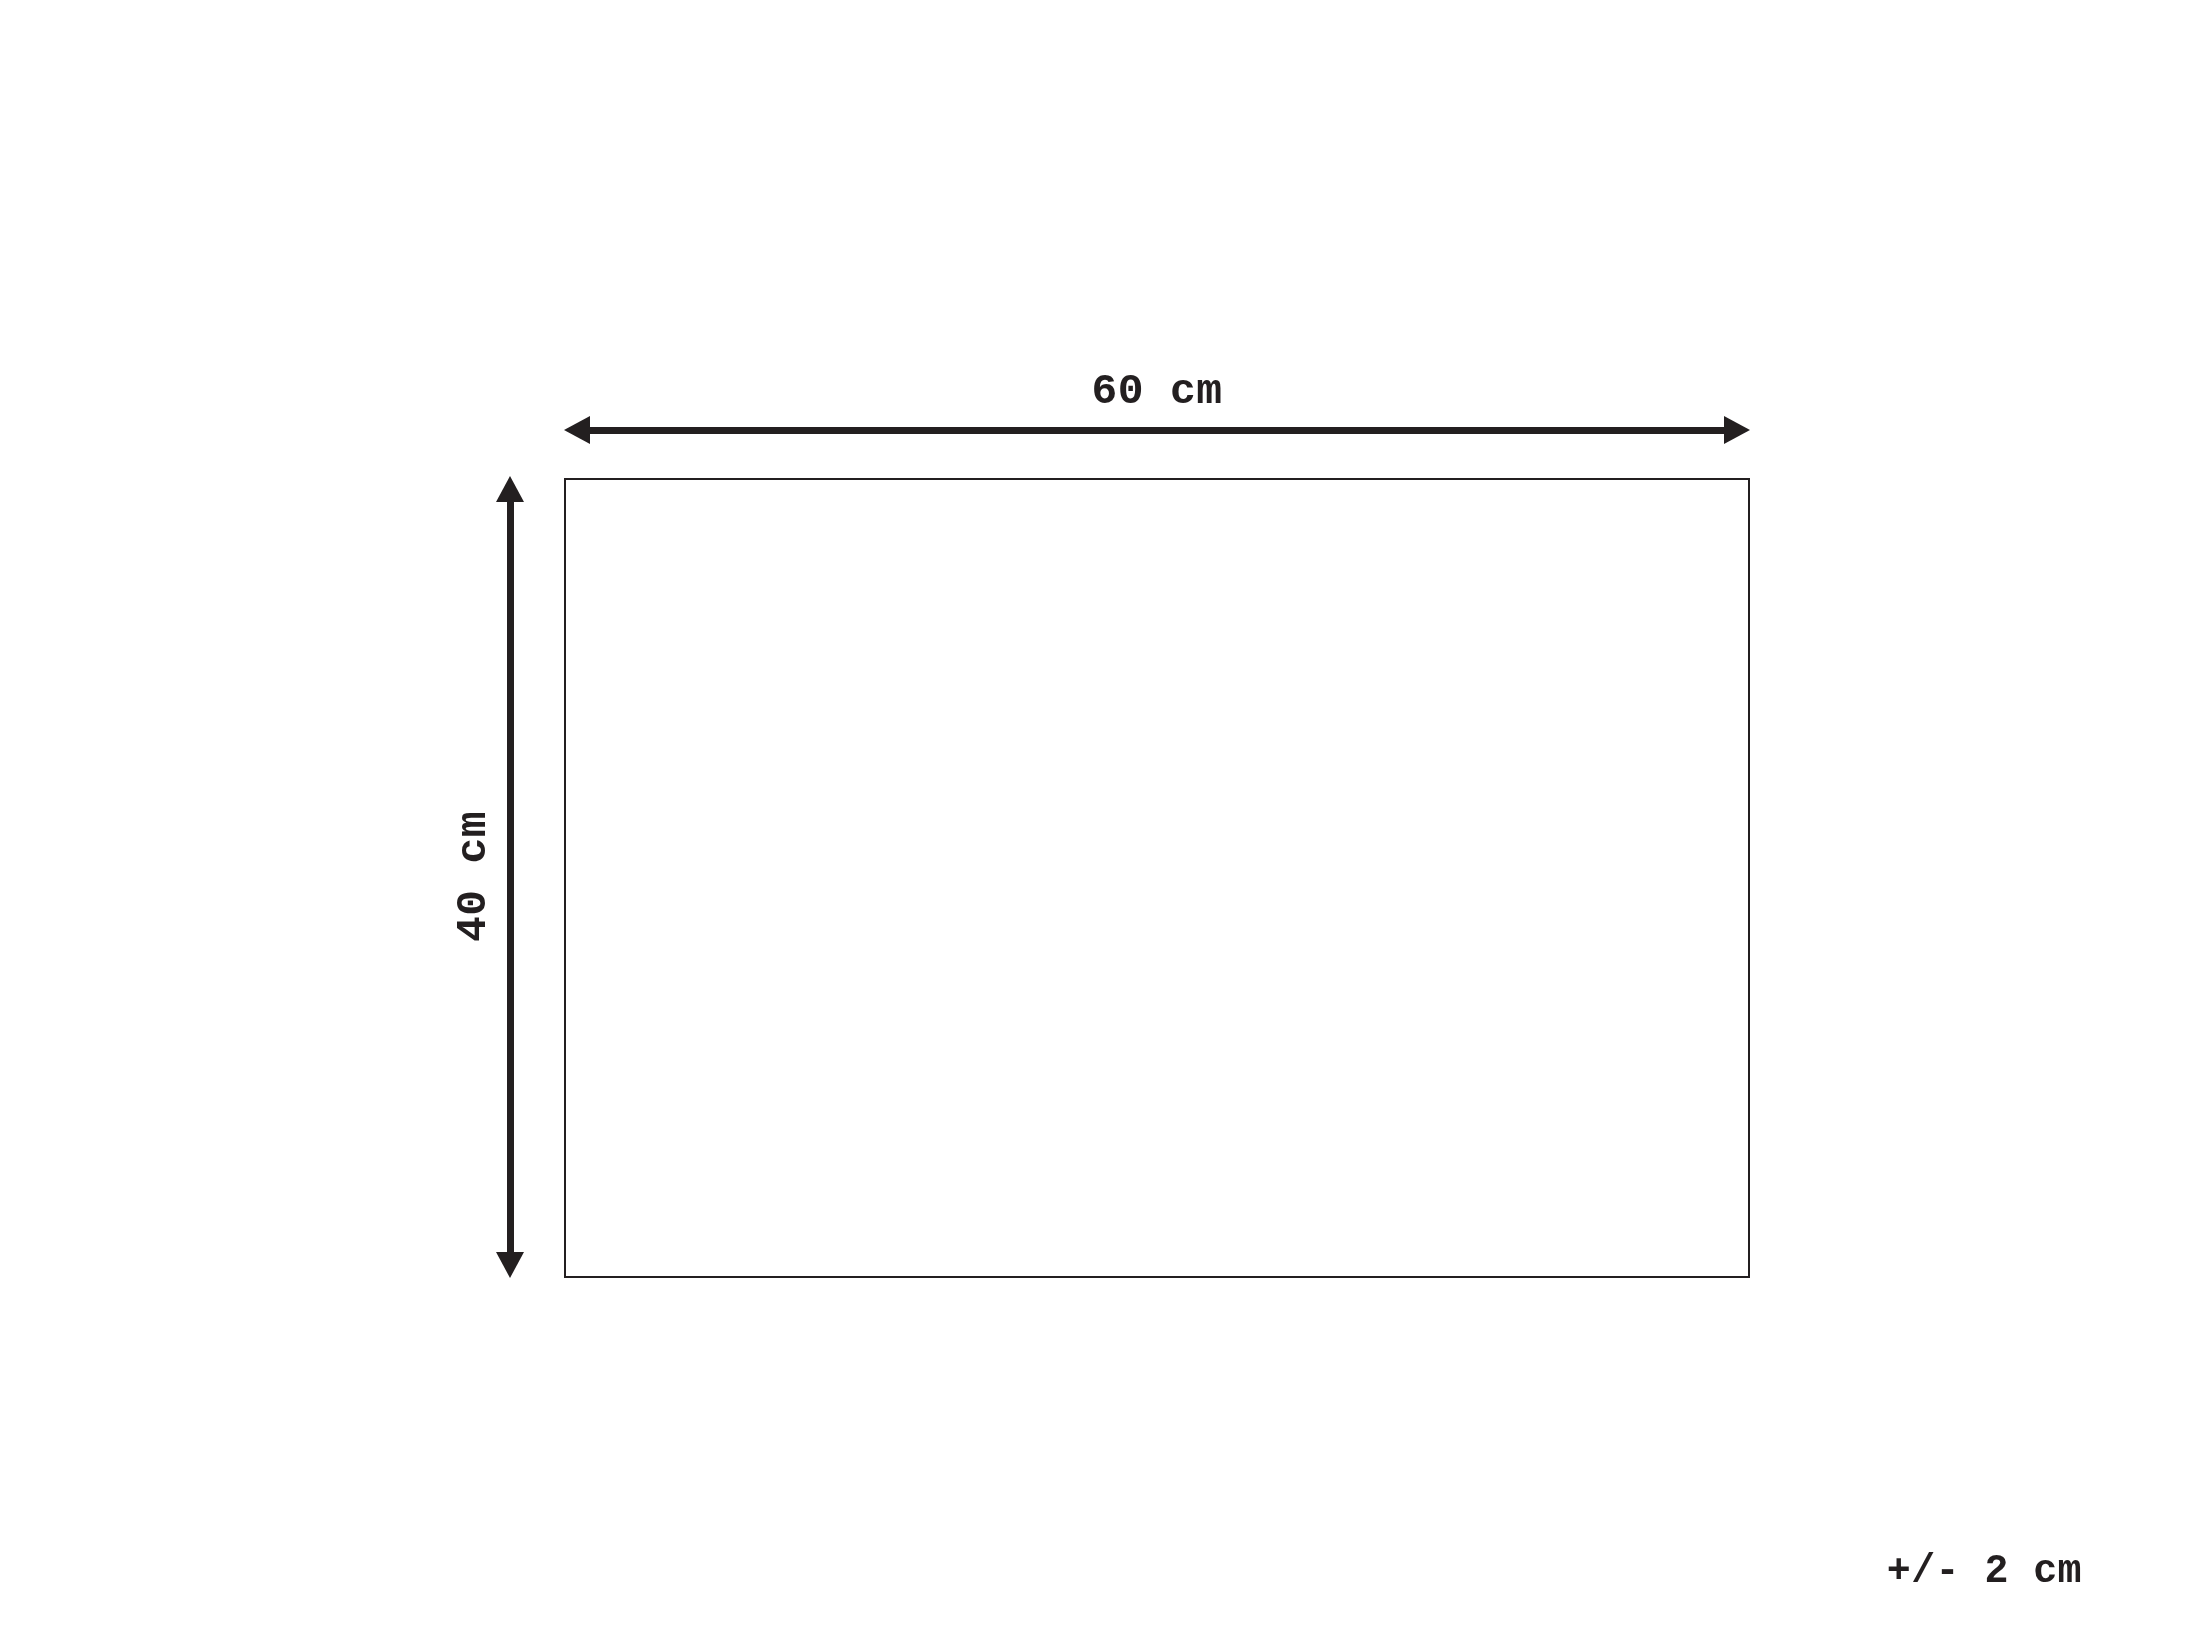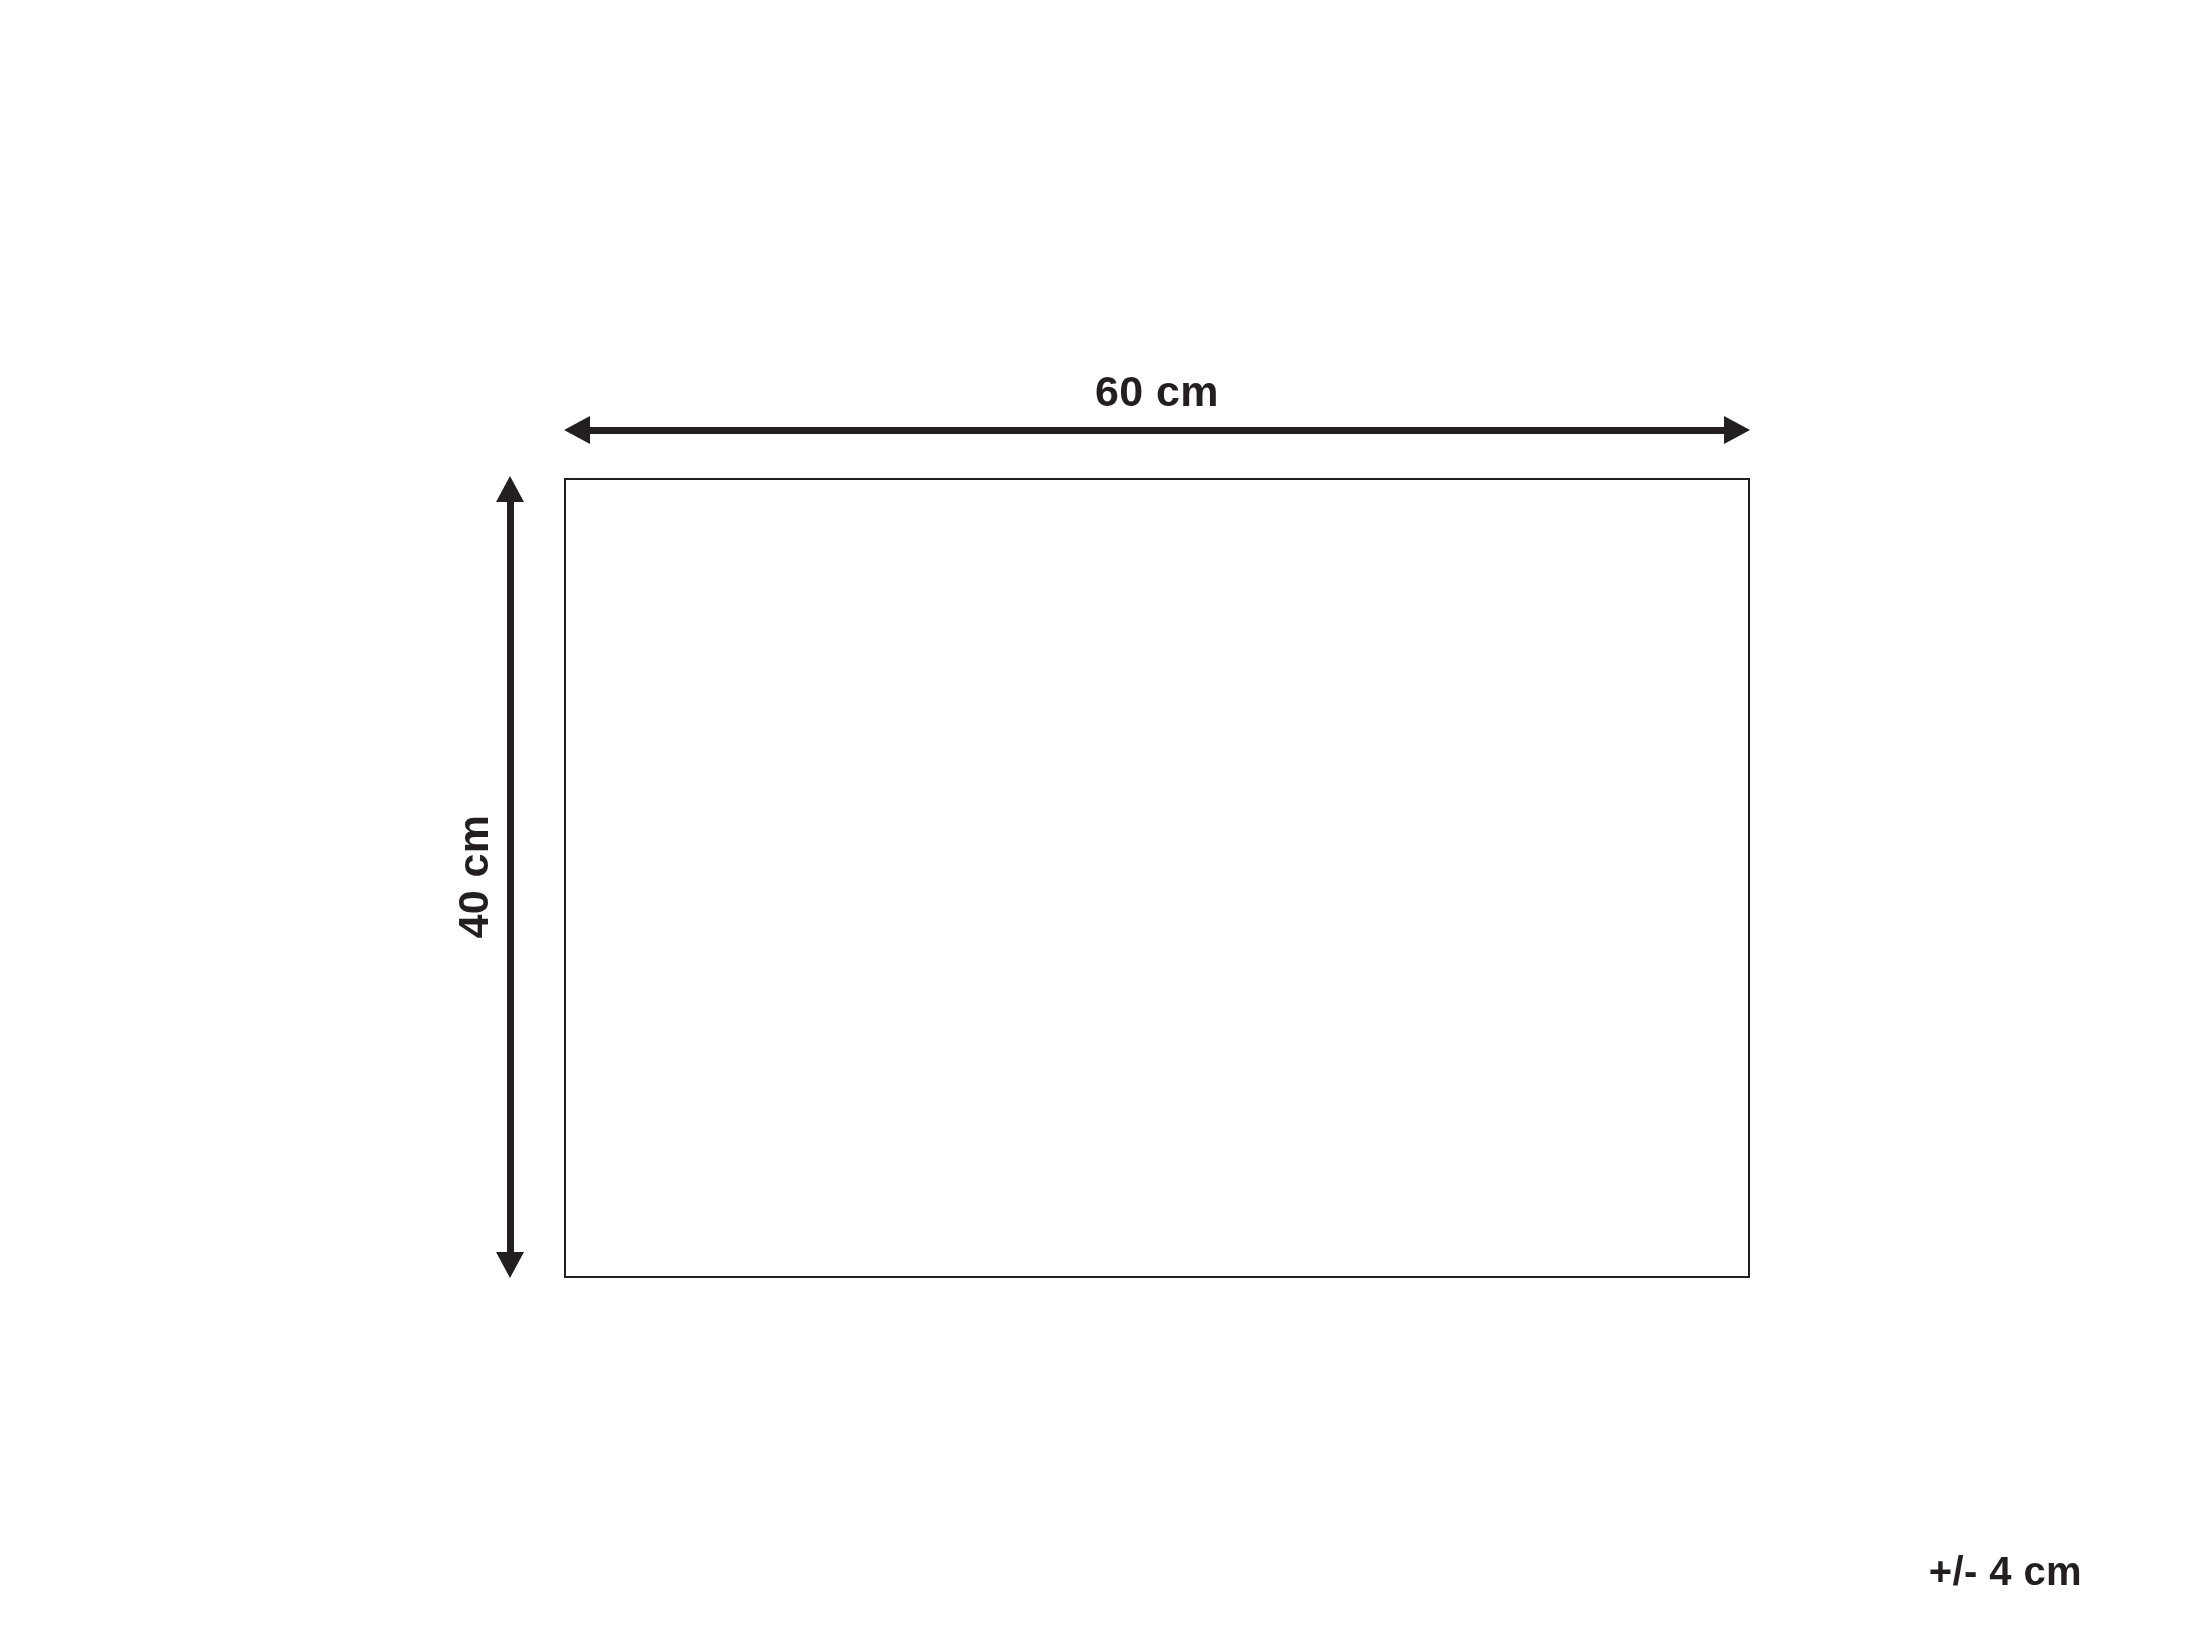--- a/index.html
+++ b/index.html
@@ -7,21 +7,21 @@
     --background: #ffffff;
   }
   * { margin: 0; padding: 0; box-sizing: border-box; }
   html, body { background: var(--background); }
   .canvas {
     position: relative;
     width: 2202px;
     height: 1651px;
     background: var(--background);
     overflow: hidden;
-    font-family: Liberation Sans, sans-serif;
+    font-family: Liberation Mono, monospace;
     color: var(--ink);
     padding-left: 36px;
   }
 
   
   .rect {
     position: absolute;
     left: 564px;
     top: 478px;
     width: 1186px;
@@ -134,16 +134,16 @@
   </div>
   <div class="width-label">60 cm</div>
 
   <div class="v-arrow">
     <span class="head up"></span>
     <span class="shaft"></span>
     <span class="head down"></span>
   </div>
   <div class="height-label">40 cm</div>
 
-  <div class="tolerance-label">+/- 4 cm</div>
+  <div class="tolerance-label">+/- 2 cm</div>
 
 </div>
 
 
 </body></html>

